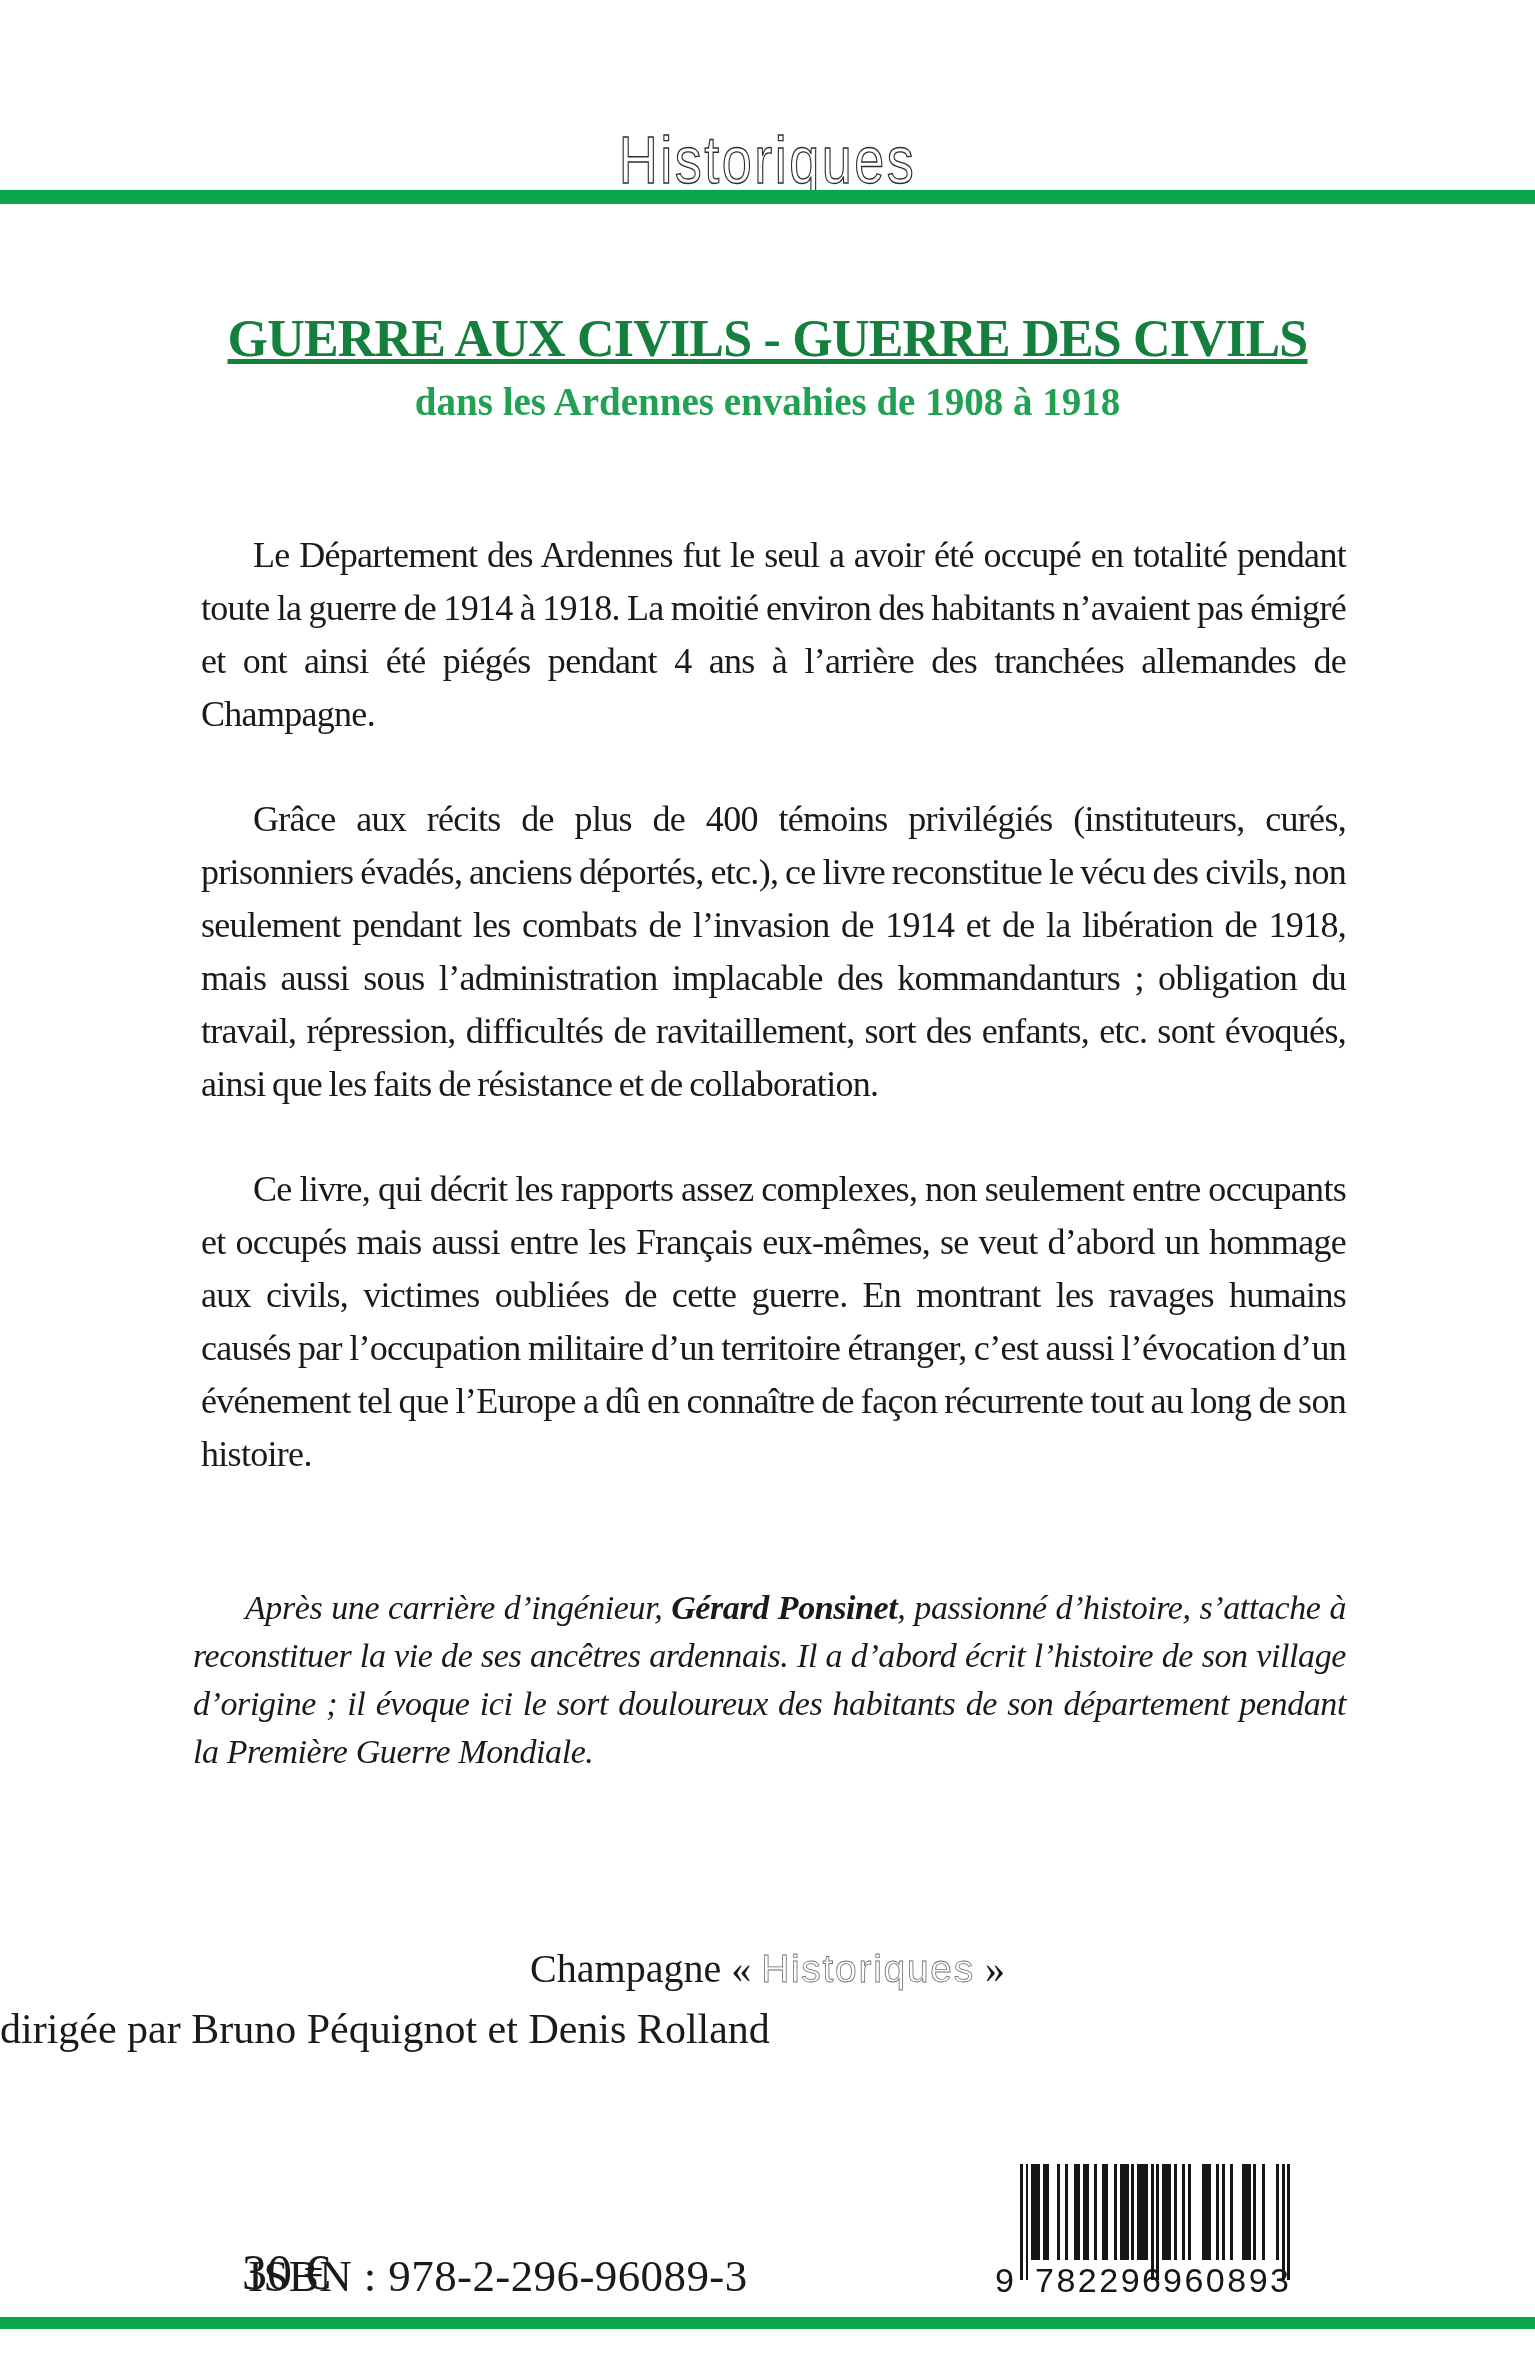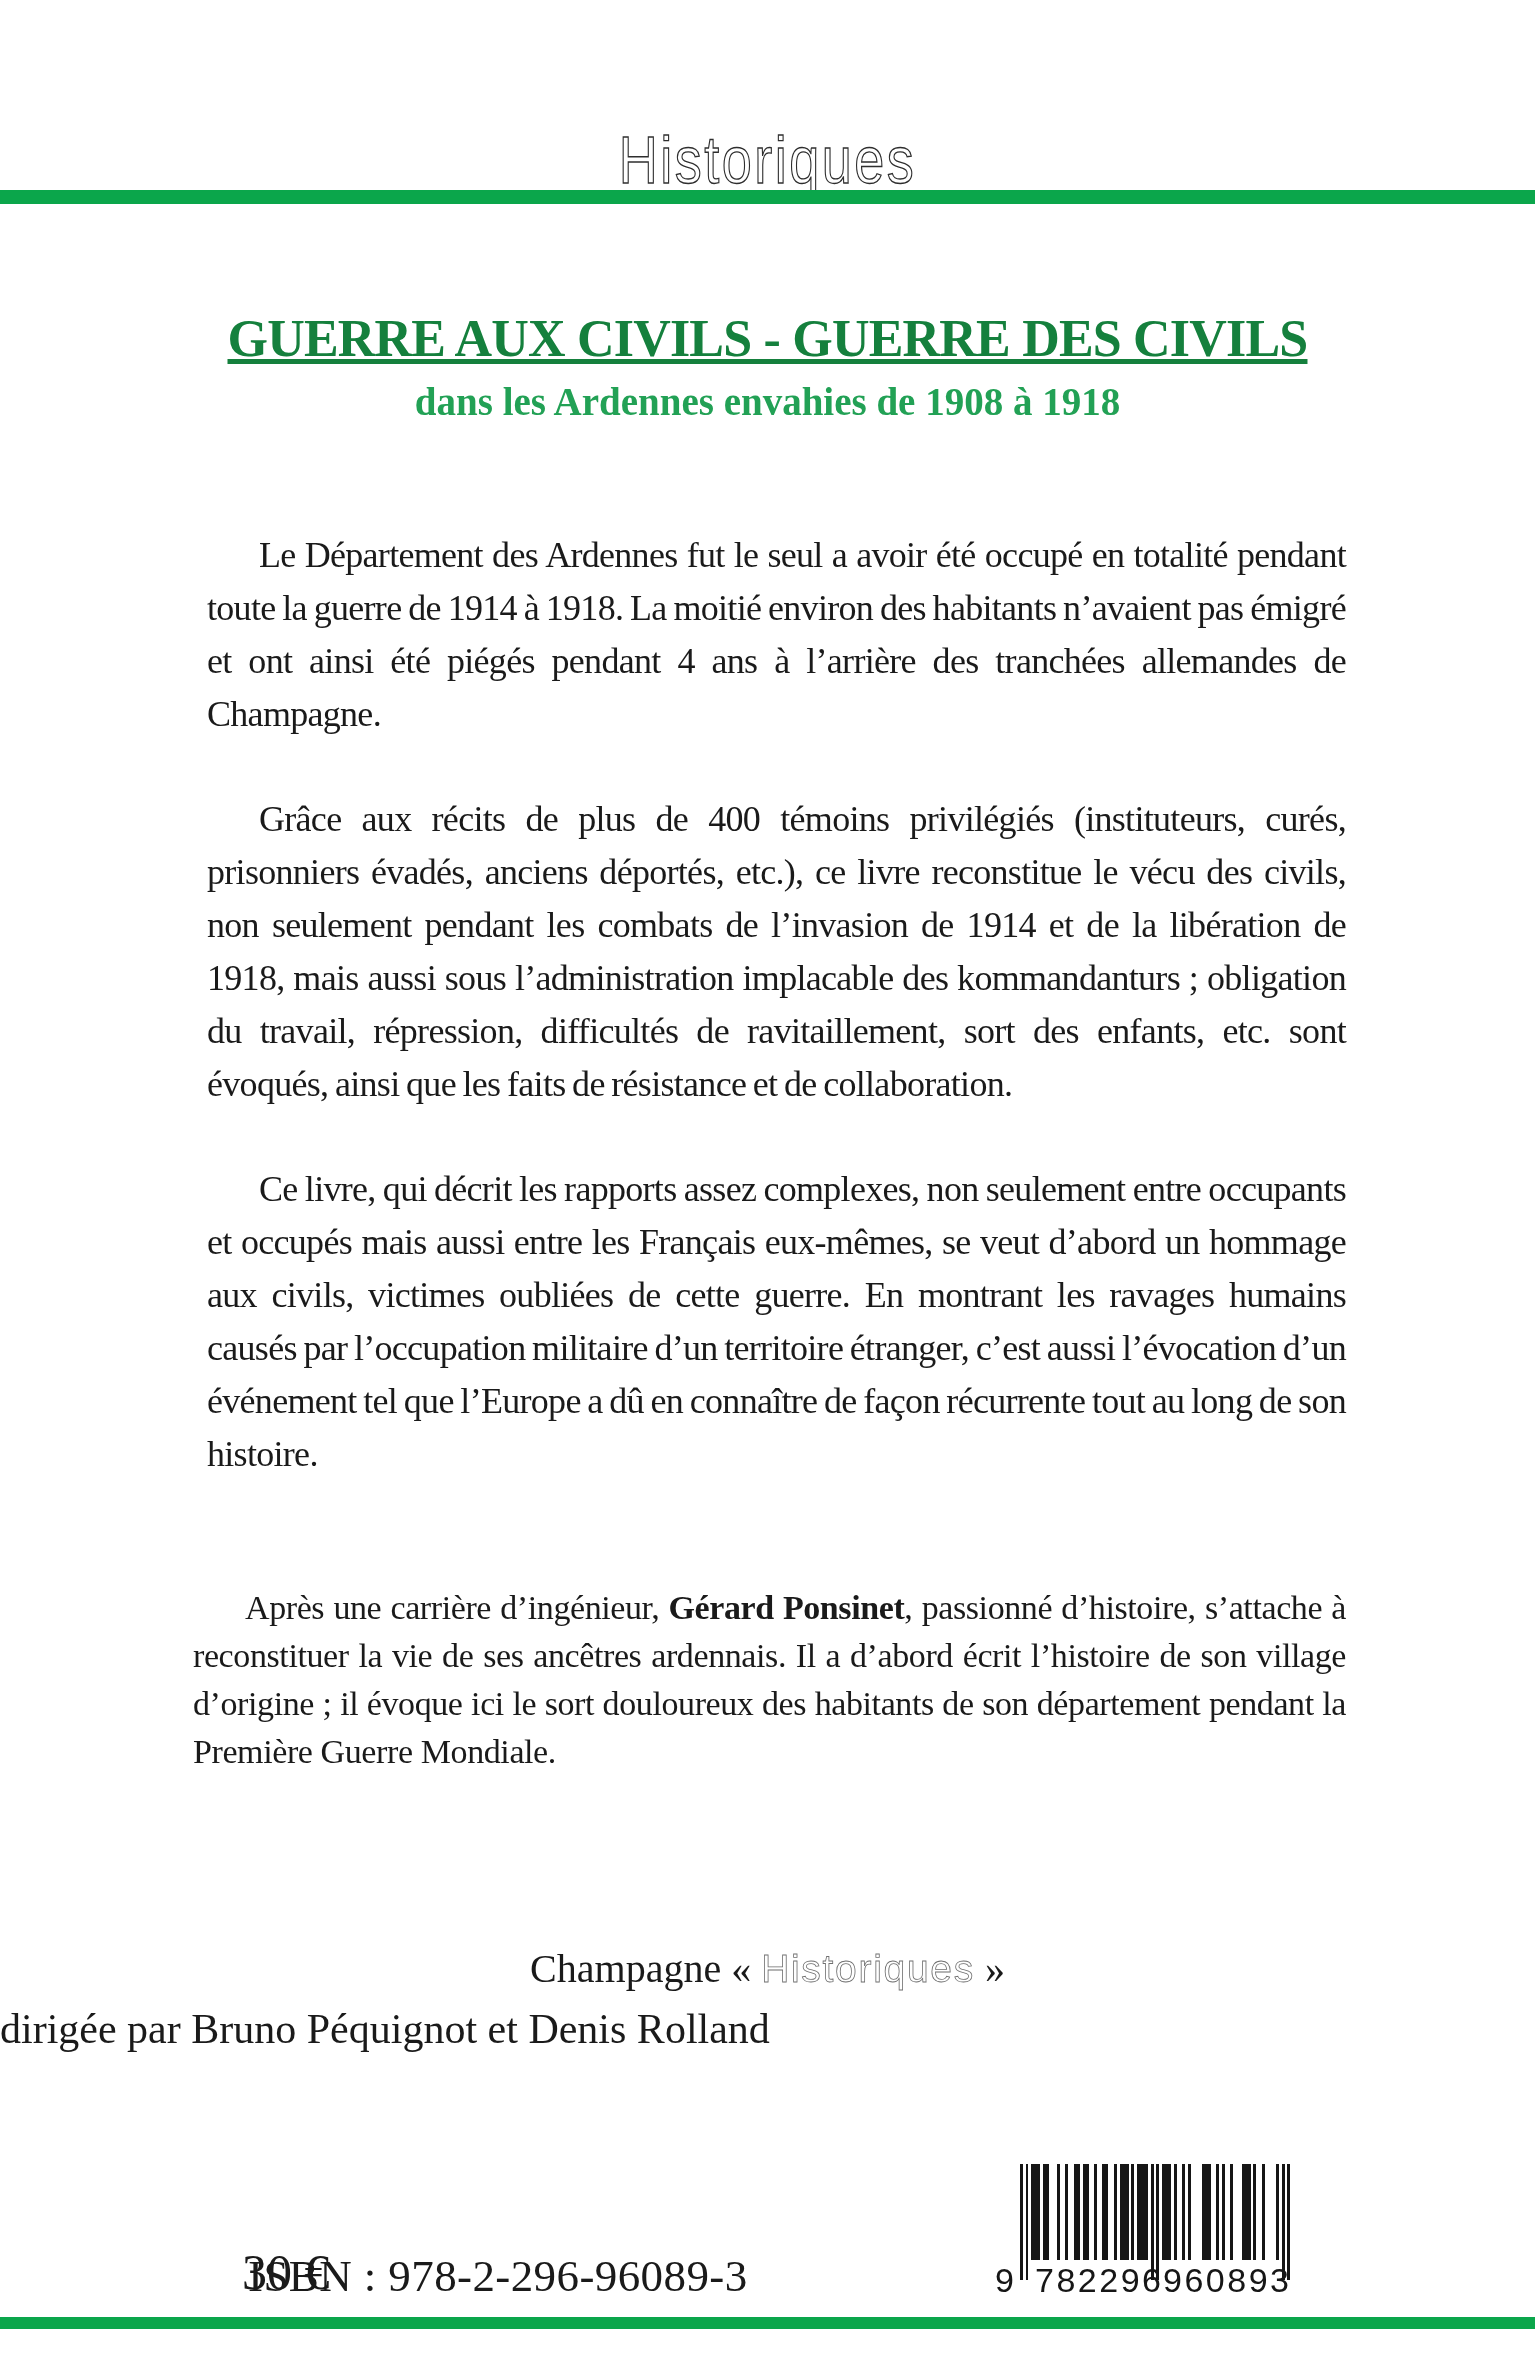--- a/index.html
+++ b/index.html
@@ -47,30 +47,31 @@
     font-size:39px; font-weight:bold;
     color:#22a155;
     white-space:nowrap;
   }
 
   
   .synopsis {
     position:absolute; top:529px; left:193px; width:1153px;
   }
   .synopsis p {
-    margin:0 0 52px 14px;
+    margin:0 0 52px 8px;
     font-size:36px; line-height:53px;
     letter-spacing:-0.7px; word-spacing:-1.7px;
     text-align:justify;
     text-indent:52px;
   }
 
   
   .author-bio {
     position:absolute; top:1584px; left:193px; width:1153px;
+    font-style:italic;
     font-size:34px; line-height:48px;
     letter-spacing:-0.4px;
     text-align:justify;
     text-indent:52px;
   }
   .author-bio .author-name { font-weight:bold; }
 
   
   .collection-line {
     position:absolute; top:1945px; left:0; width:100%;

